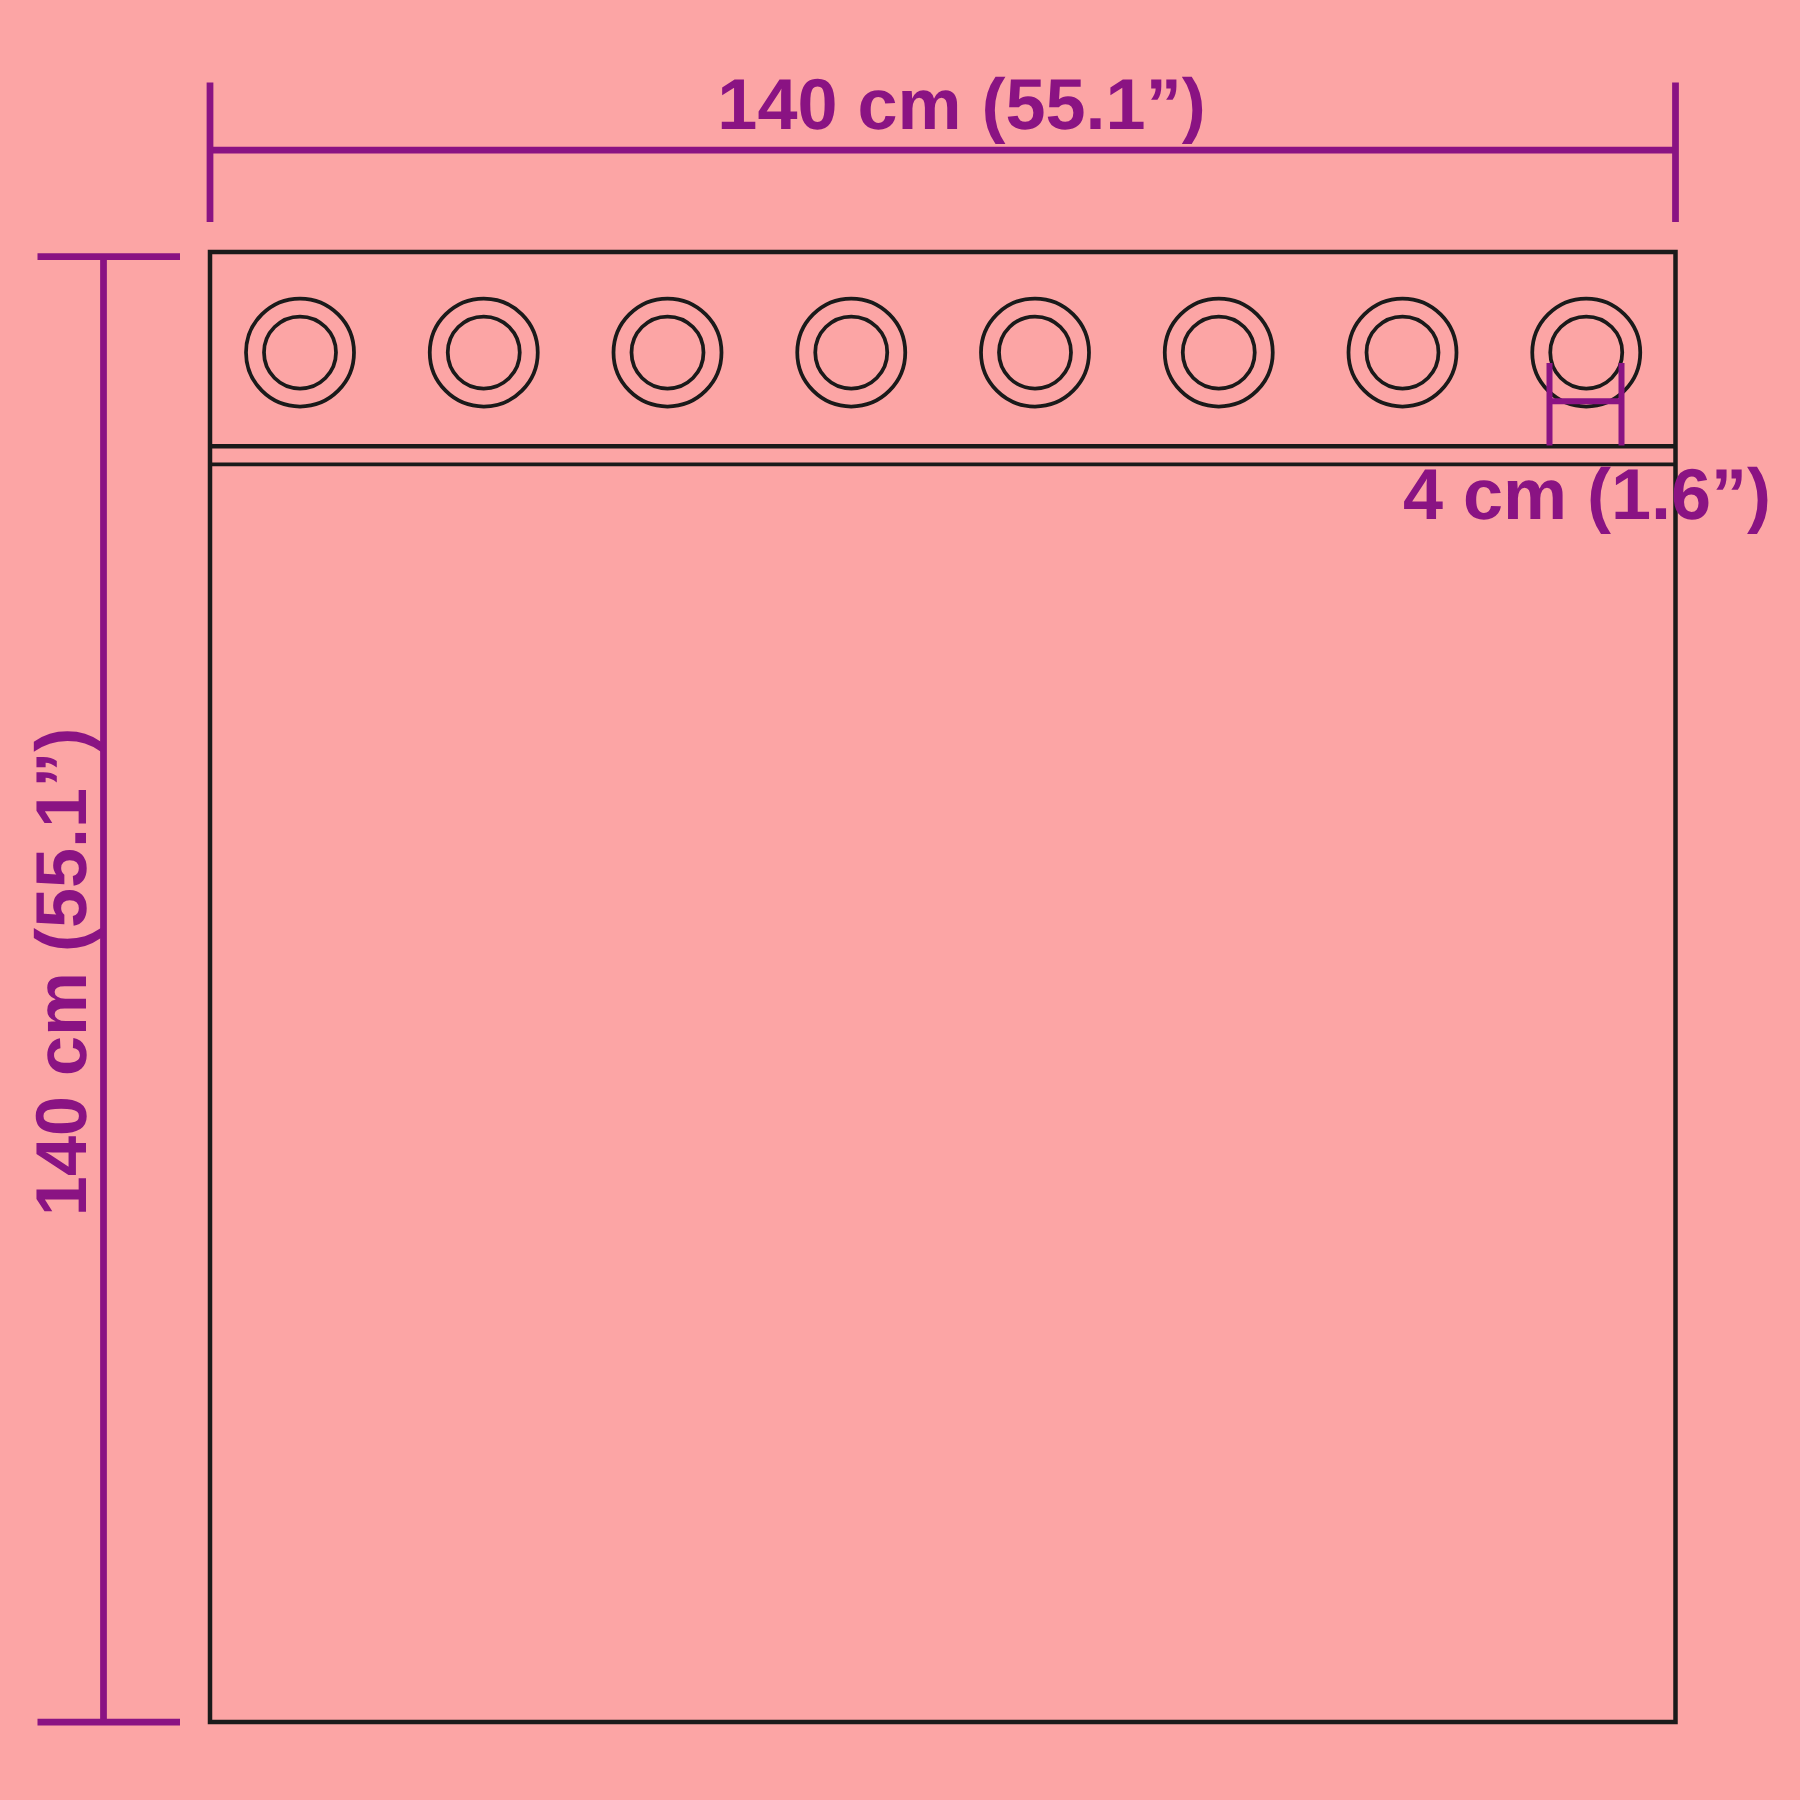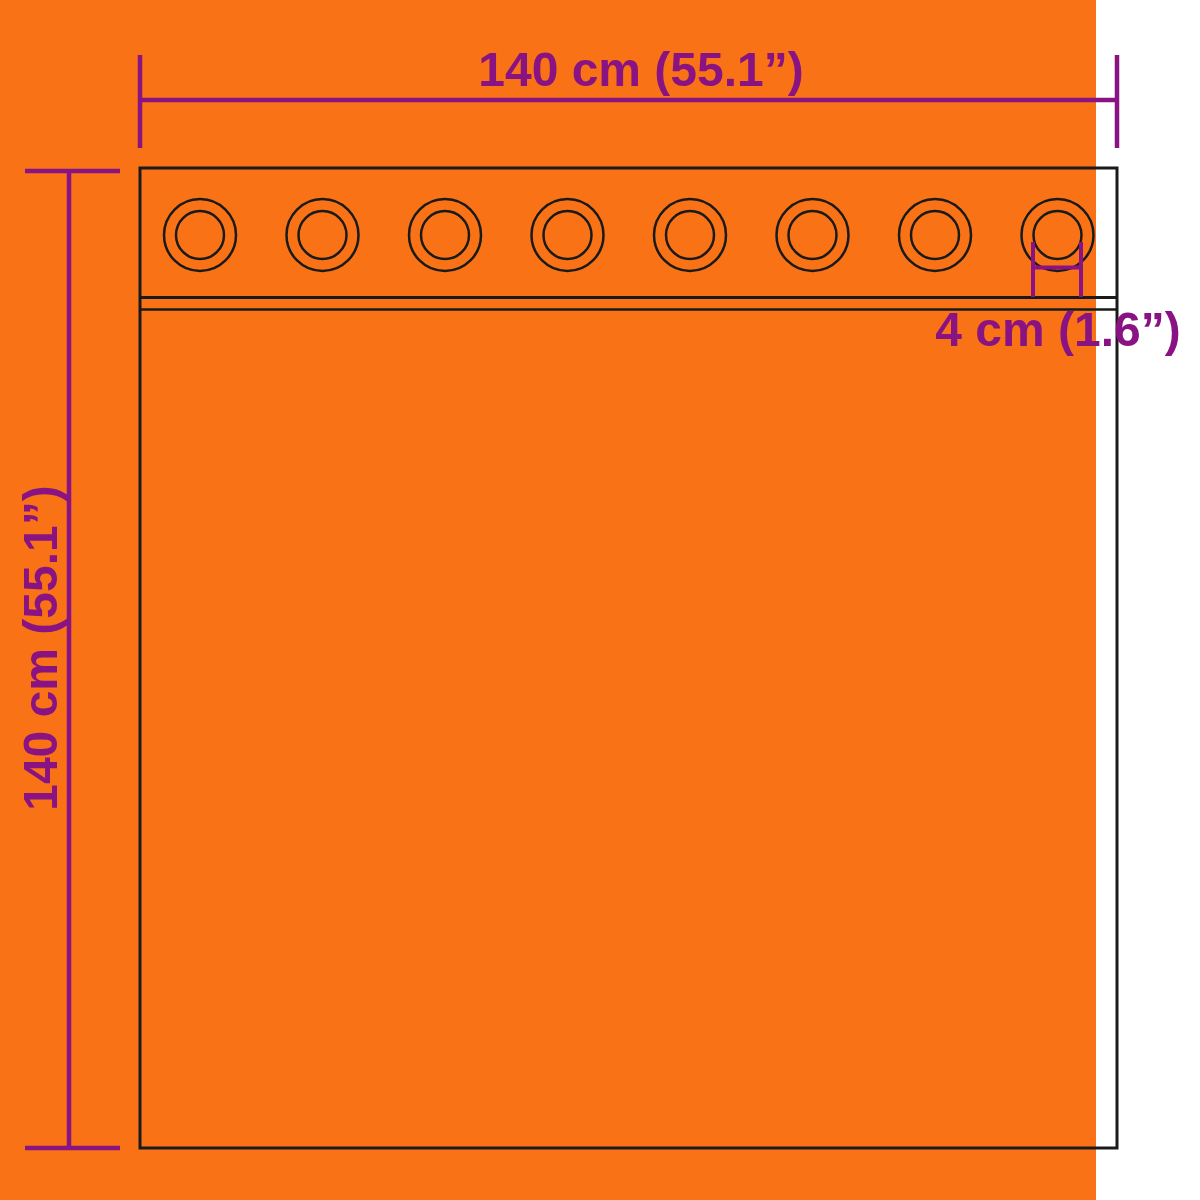--- a/index.html
+++ b/index.html
@@ -5,23 +5,23 @@
   html, body {
     margin: 0;
     padding: 0;
     background: #ffffff;
     width: 1200px;
     height: 1200px;
     overflow: hidden;
   }
   .stage {
     position: relative;
-    width: 1096px;
+    width: 1200px;
     height: 1200px;
-    background: #f97316;
+    background: #fca5a5;
   }
   .dim-label text {
     font-family: "Liberation Sans", "DejaVu Sans", sans-serif;
     font-weight: bold;
     font-size: 48px;
     letter-spacing: 0px;
   }
 </style>
 </head>
 <body>

